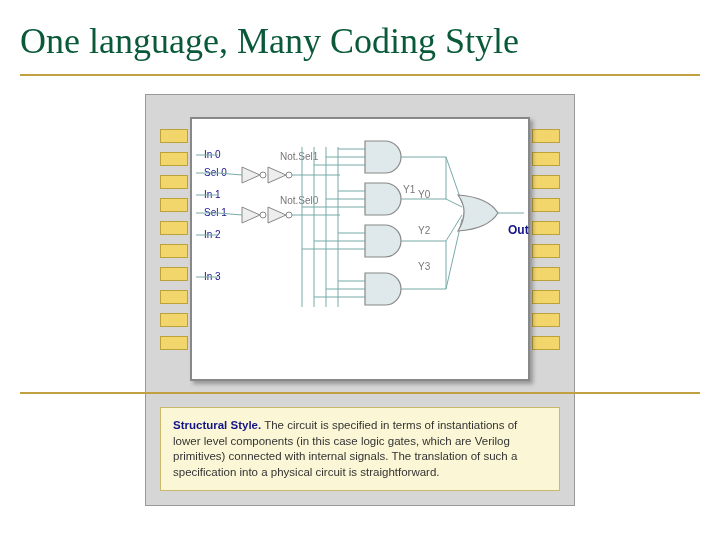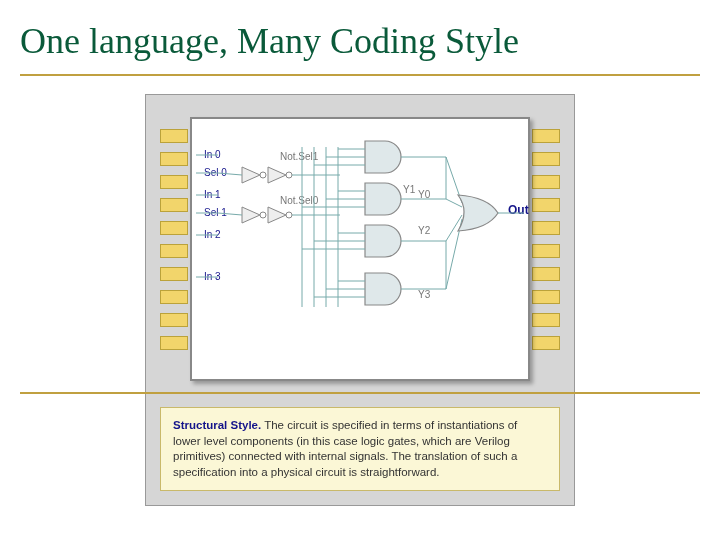--- a/index.html
+++ b/index.html
@@ -70,20 +70,21 @@
     font-size: 10px;
     color: #14148a;
   }
   .sig-label.gray { color: #777; }
   .out-label {
     position: absolute;
     font-family: Arial, sans-serif;
     font-size: 12px;
     font-weight: bold;
     color: #14148a;
+    margin-top: 20px;
   }
   svg.gates {
     position: absolute;
     left: 30px;
     top: 8px;
   }
   .caption-box {
     margin-top: 18px;
     background: #fbf7d6;
     border: 1px solid #c9b96a;
@@ -148,21 +149,21 @@
       <div class="sig-label" style="left:44px; top:98px;">Sel 1</div>
       <div class="sig-label" style="left:44px; top:120px;">In 2</div>
       <div class="sig-label" style="left:44px; top:162px;">In 3</div>
 
       <div class="sig-label gray" style="left:120px; top:42px;">Not.Sel1</div>
       <div class="sig-label gray" style="left:120px; top:86px;">Not.Sel0</div>
 
       <div class="sig-label gray" style="left:258px; top:32px;margin-top:48px;">Y0</div>
       <div class="sig-label gray" style="left:243px; top:75px;">Y1</div>
       <div class="sig-label gray" style="left:258px; top:116px;">Y2</div>
-      <div class="sig-label gray" style="left:258px; top:180px;">Y3</div>
+      <div class="sig-label gray" style="left:258px; top:152px;">Y3</div>
 
       <div class="out-label" style="left:348px; top:94px;">Out</div>
 
       <svg class="gates" width="340" height="264">
 
         <g stroke="#7aa" stroke-width="1" fill="none">
           <line x1="6" y1="38" x2="28" y2="38"></line>
           <line x1="6" y1="56" x2="28" y2="56"></line>
           <line x1="6" y1="78" x2="28" y2="78"></line>
           <line x1="6" y1="96" x2="28" y2="96"></line>

